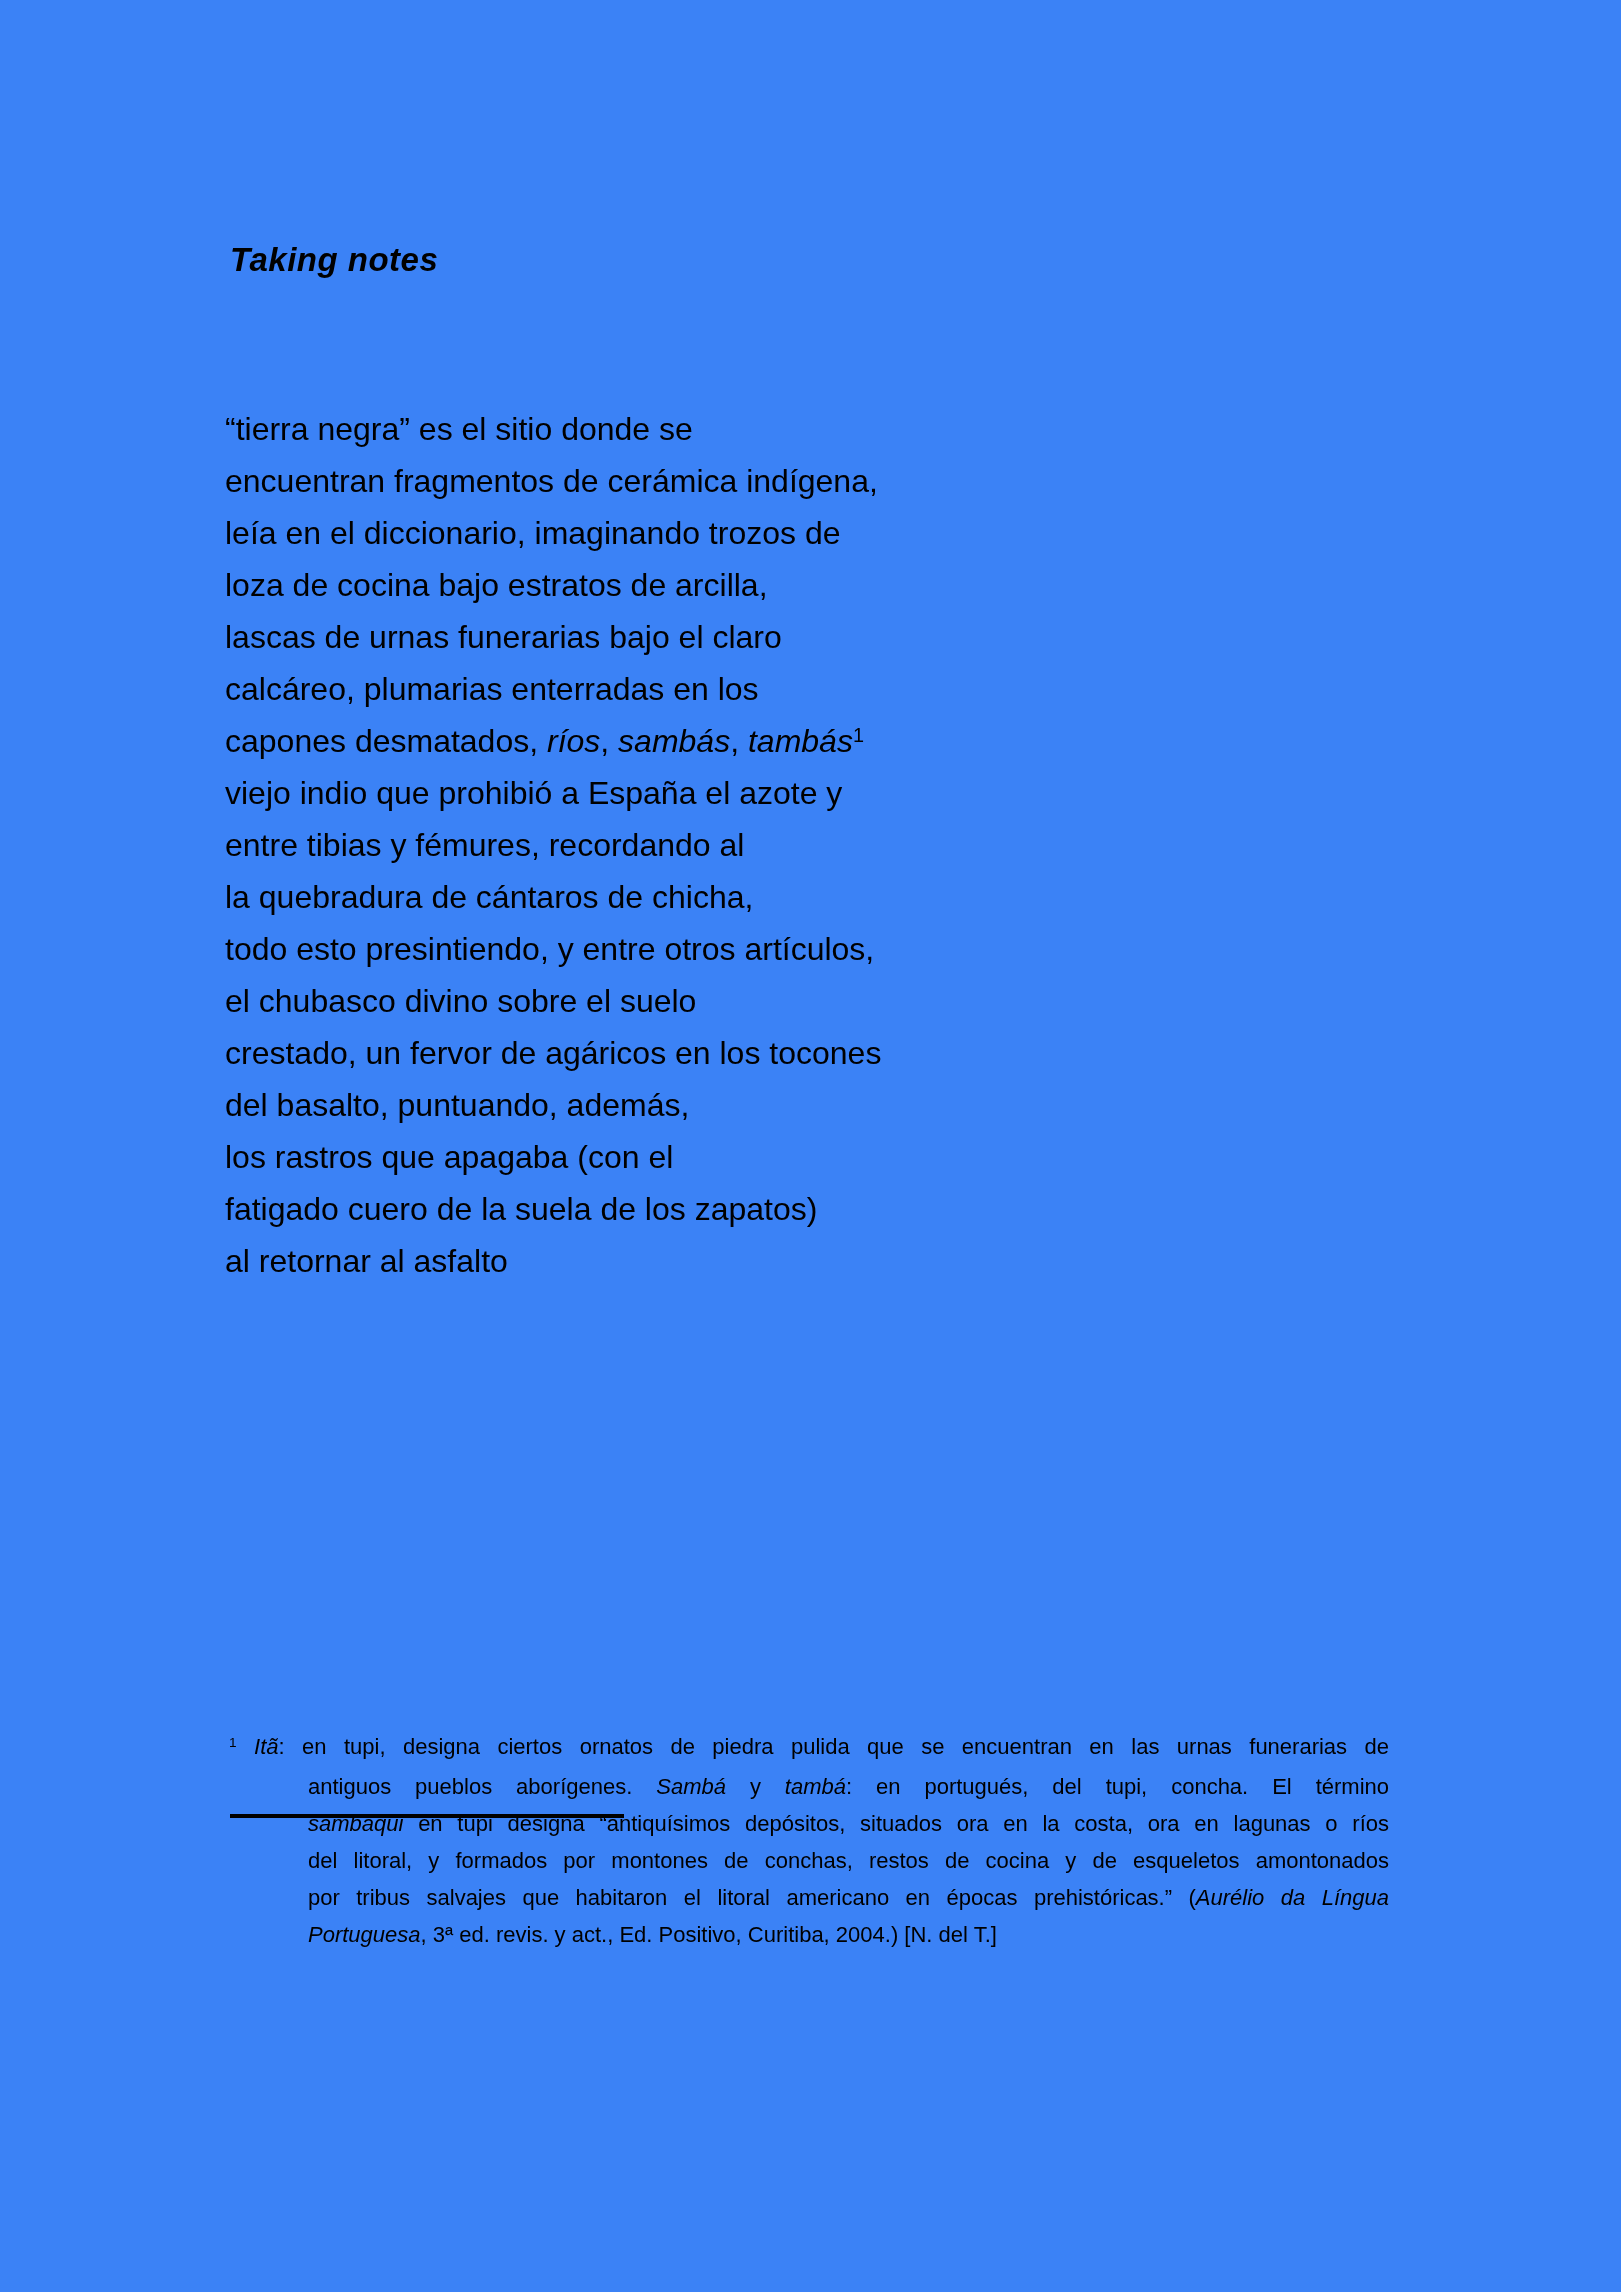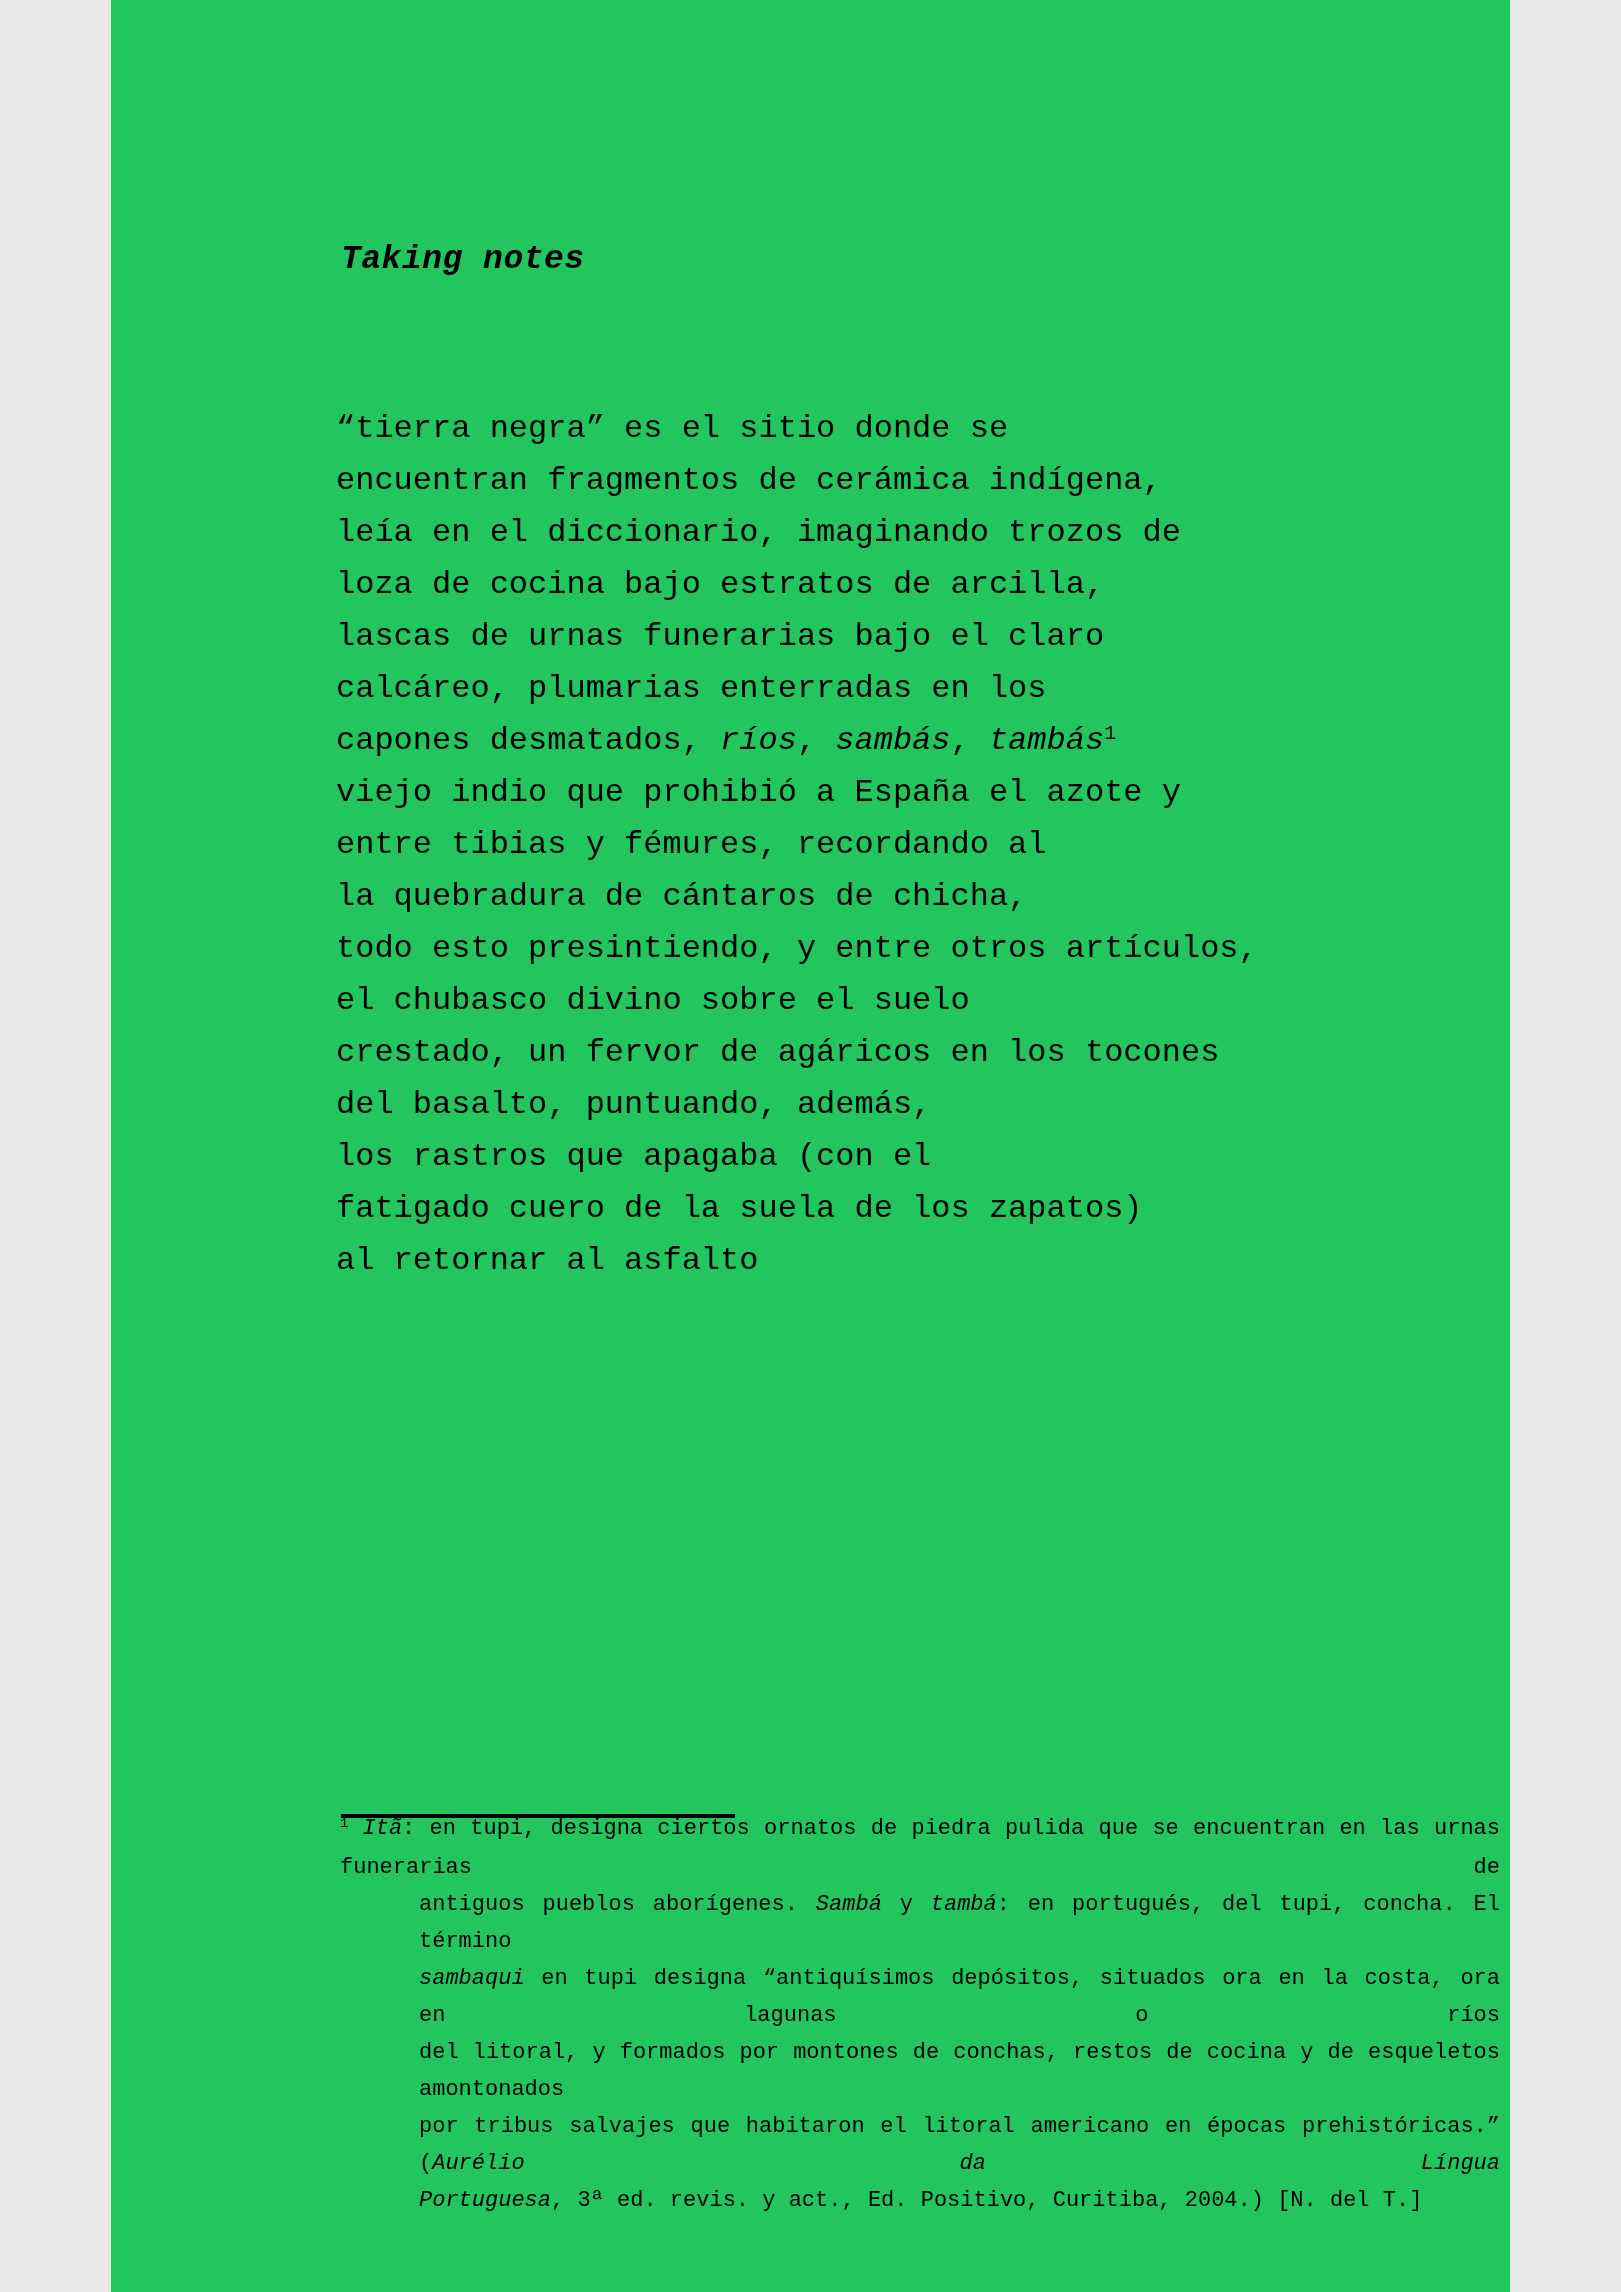--- a/index.html
+++ b/index.html
@@ -1,23 +1,23 @@
 <!DOCTYPE html>
 <html><head>
 <meta charset="utf-8">
 <style>
   html, body { margin: 0; padding: 0; background: #e8e8e8; }
   .page {
     position: relative;
-    width: 1399px;
+    width: 1621px;
     height: 2293px;
     margin: 0 auto;
-    background: #22c55e;
+    background: #3b82f6;
     color: #000000;
-    font-family: Liberation Mono, monospace;
+    font-family: Liberation Sans, sans-serif;
     overflow: hidden;
   }
   .title {
     position: absolute;
     left: 230px;
     top: 241px;
     font-size: 33px;
     font-weight: bold;
     font-style: italic;
     letter-spacing: 0.5px;
@@ -38,21 +38,21 @@
     position: absolute;
     left: 230px;
     top: 1814px;
     width: 394px;
     height: 3.9px;
     background: #000000;
   }
   .footnote {
     position: absolute;
     left: 308px;
-    top: 1810px;
+    top: 1728px;
     width: 1081px;
     font-size: 22px;
   }
   .footnote .line {
     line-height: 37px;
     text-align: justify;
     text-align-last: justify;
   }
   .footnote .line:first-child { margin-left: -79px; }
   .footnote .line:last-child { text-align: center; text-align-last: left; }

